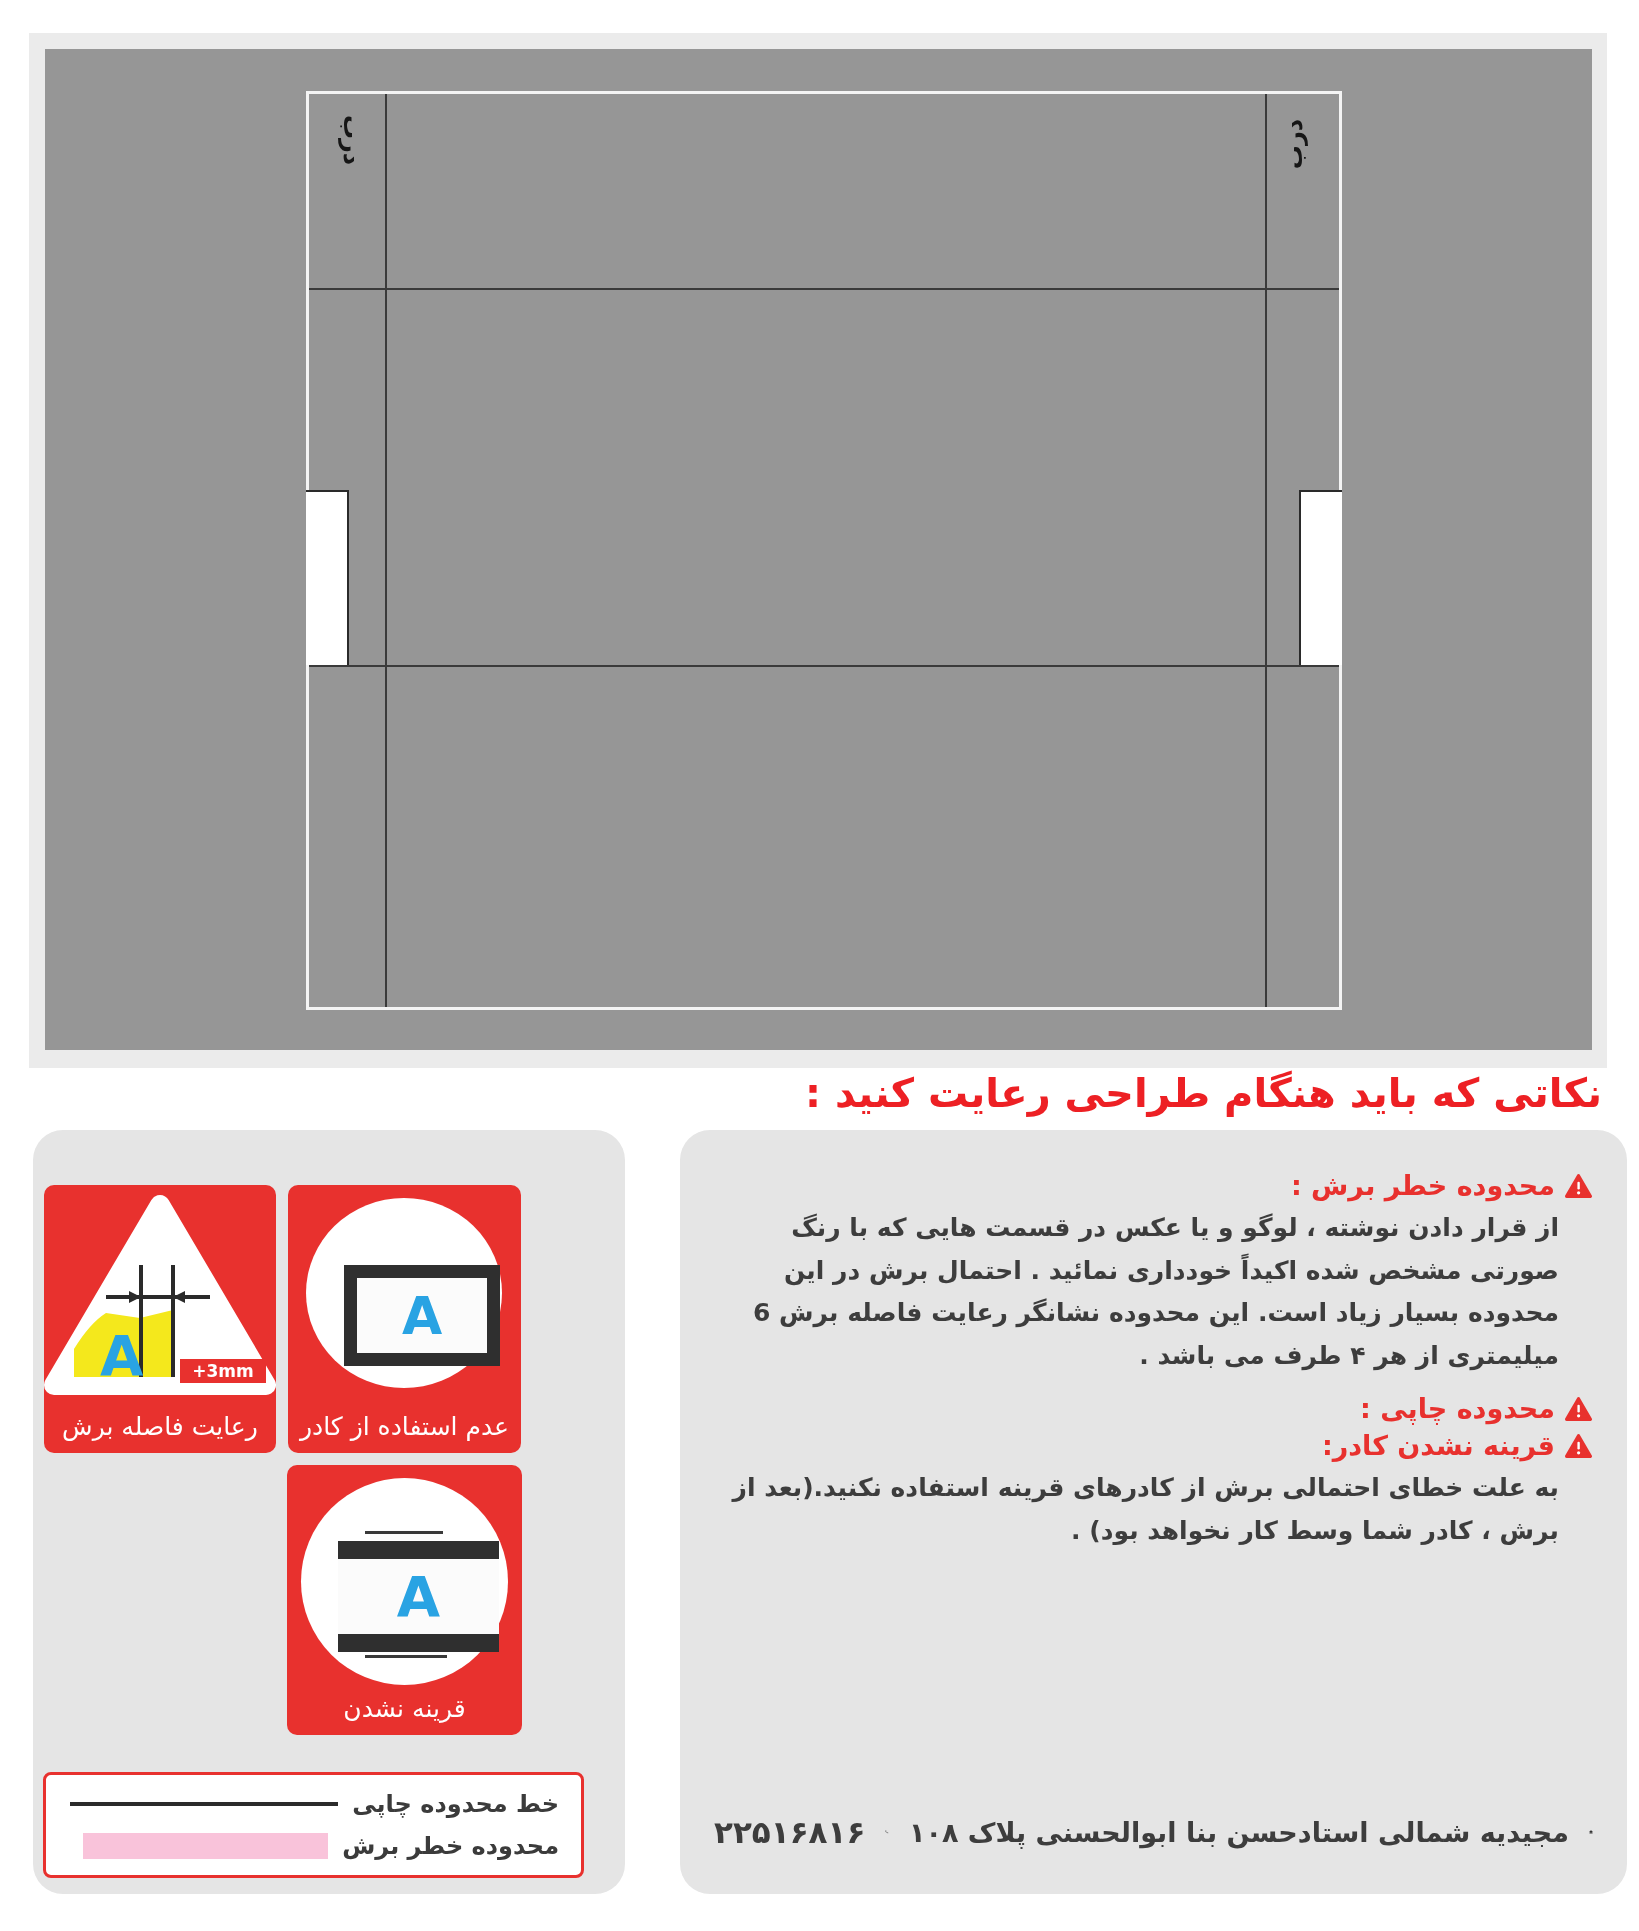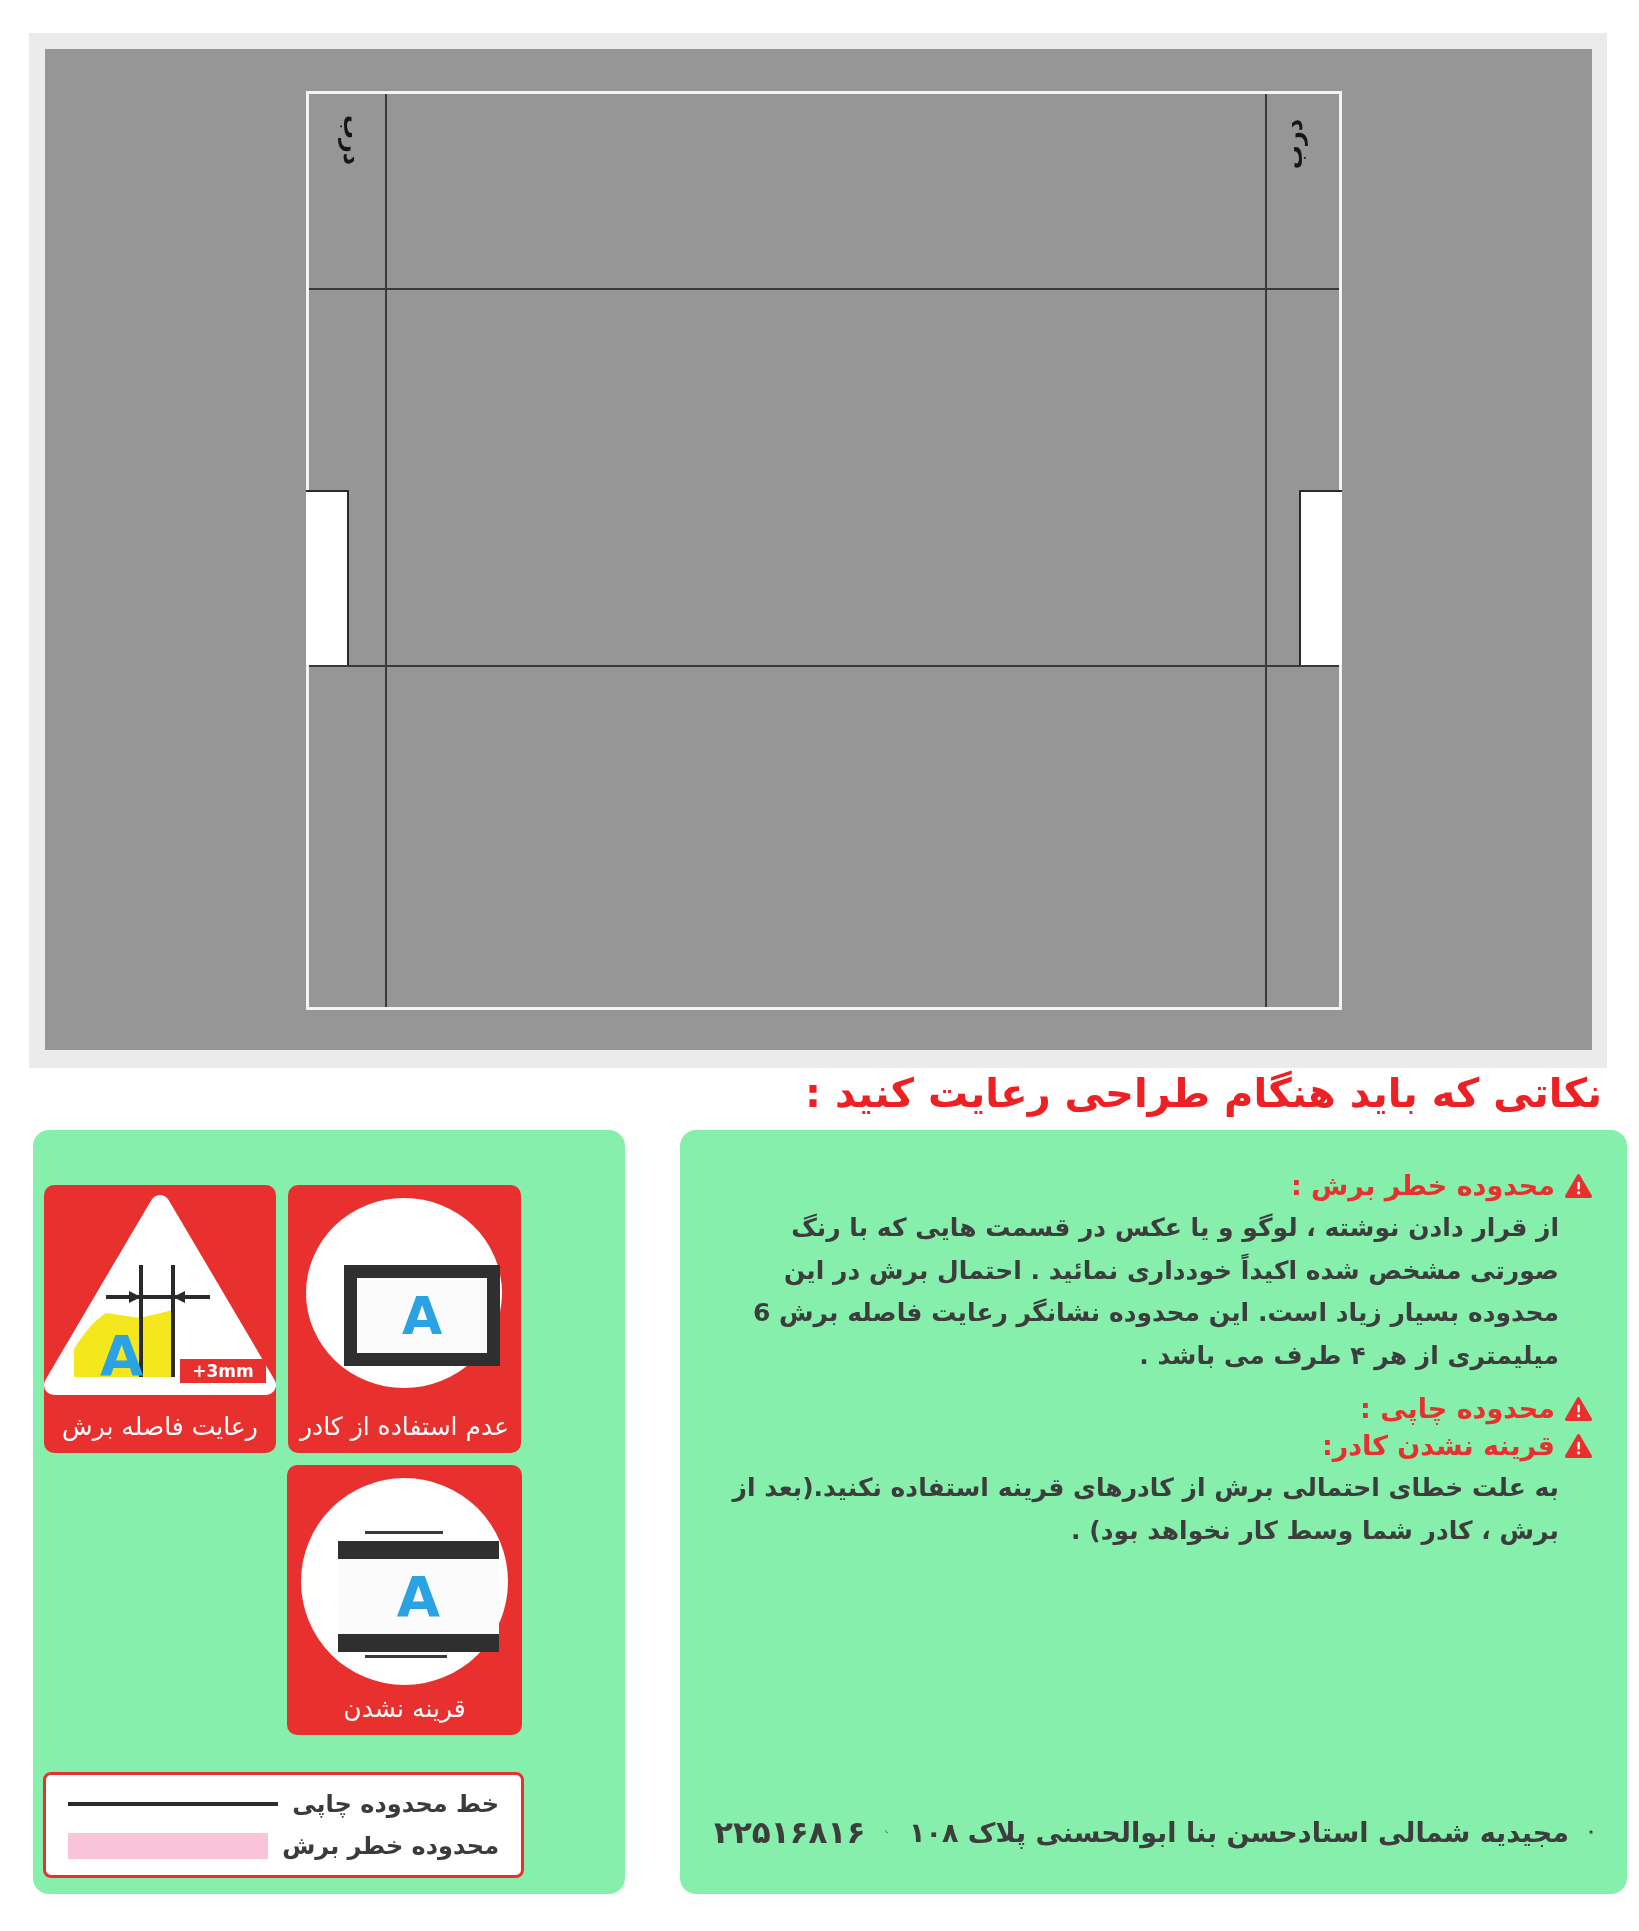--- a/index.html
+++ b/index.html
@@ -34,21 +34,21 @@
   .flap-label.r { right:20px; top:36px; transform:rotate(-90deg); }
 
   
   .page-title {
     position:absolute; top:1070px; right:37px;
     font-size:40px; font-weight:bold; color:#ed2024;
     direction:rtl; white-space:nowrap; letter-spacing:-1px;
   }
 
   
-  .panel { position:absolute; top:1130px; height:764px; background:#86efac; border-radius:16px; }
+  .panel { position:absolute; top:1130px; height:764px; background:#e5e5e5; border-radius:30px; }
   .panel.left  { left:33px;  width:592px; }
   .panel.right { left:680px; width:947px; }
 
   
   .card { position:absolute; background:#e8312e; border-radius:10px; }
   .card .caption {
     position:absolute; left:0; right:0; bottom:12px; text-align:center;
     color:#ffffff; font-size:25px; font-weight:normal; direction:rtl; white-space:nowrap;
   }
   #card-cut    { left:11px;  top:55px;  width:232px; height:268px; }
@@ -74,21 +74,21 @@
   .blue-a { color:#29a3e3; font-weight:bold; font-size:52px; line-height:1; }
 
   .mirror-icon { position:absolute; left:0; top:0; width:100%; }
   .mirror-icon .thin  { position:absolute; height:3px; background:#3a3a3a; }
   .mirror-icon .bar   { position:absolute; left:37px; width:161px; height:18px; background:#2f2f2f; }
   .mirror-icon .white { position:absolute; left:37px; width:161px; top:81px; height:75px; background:#fbfbfb;
                         display:flex; align-items:center; justify-content:center; }
 
   
   .legend {
-    position:absolute; left:10px; top:642px; width:481px; height:106px;
+    position:absolute; left:10px; top:642px; width:541px; height:106px;
     background:#ffffff; border:3px solid #e8312e; border-radius:8px;
     display:flex; flex-direction:column; justify-content:center; gap:14px;
     padding:0 22px;
   }
   .legend-row { display:flex; direction:rtl; align-items:center; gap:14px; }
   .legend-row .lbl { font-size:24px; font-weight:bold; color:#3b3b3b; white-space:nowrap; }
   .sample-line { width:268px; height:4px; background:#2b2b2b; }
   .sample-pink { width:245px; height:26px; background:#f9c3da; }
 
   

